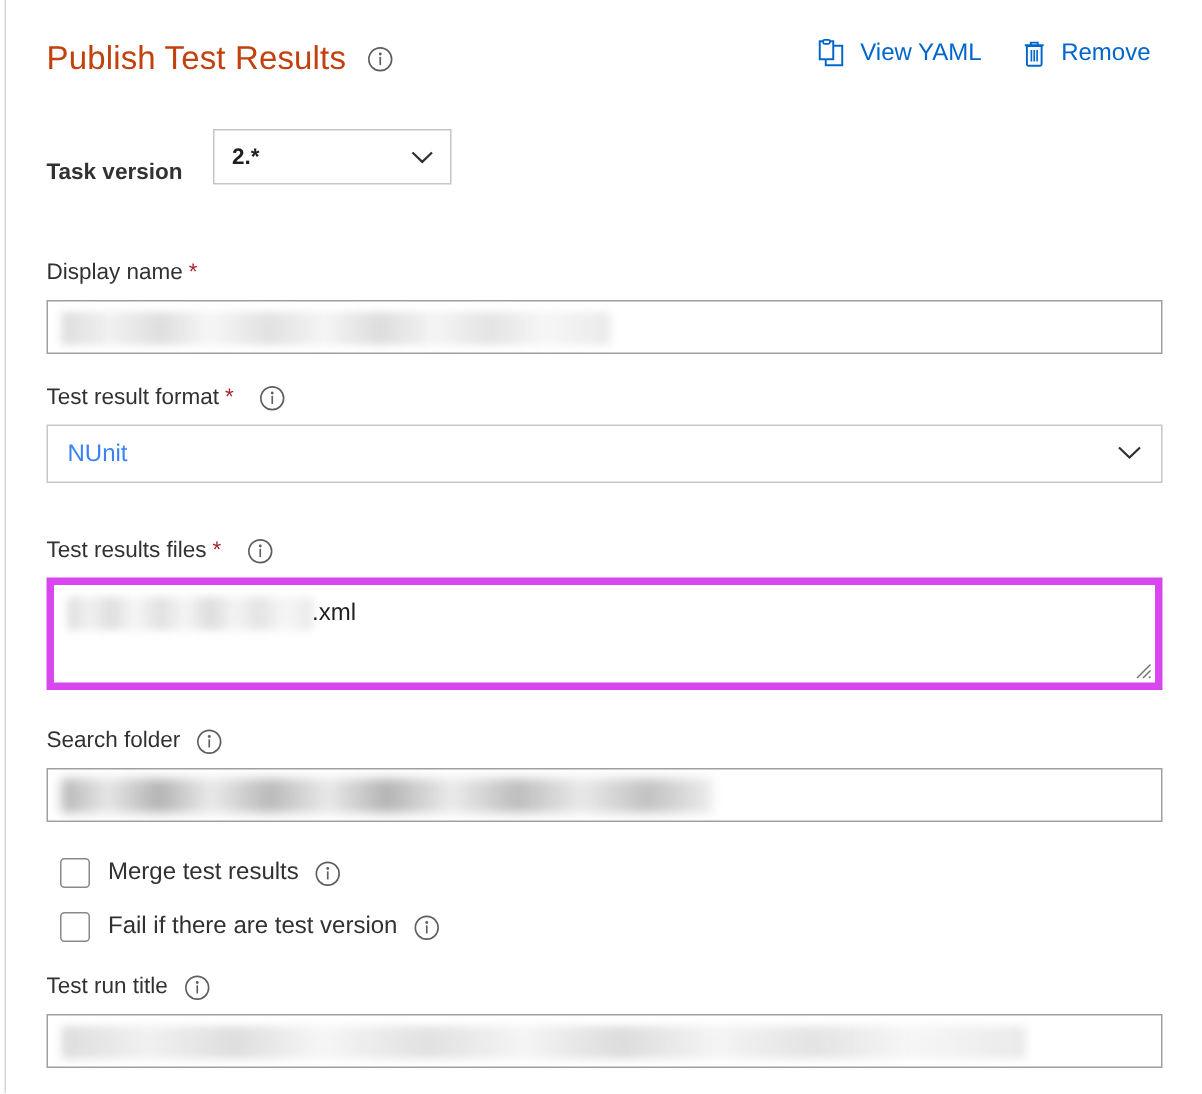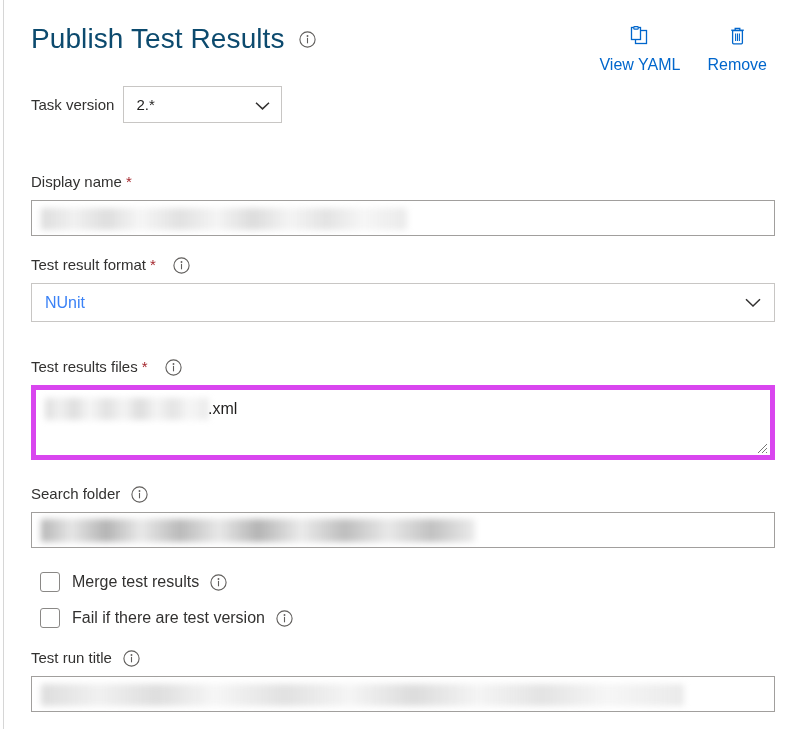--- a/index.html
+++ b/index.html
@@ -42,65 +42,65 @@
     height: 62px;
   }
   .title-wrap {
     position: absolute;
     left: 0;
     top: 26px;
     display: flex;
     align-items: center;
   }
   .title {
-    font-size: 28px;
+    font-size: 22px;
     font-weight: 400;
-    color: #0c4a6e;
+    color: #c2410c;
     letter-spacing: .1px;
     line-height: 26px;
   }
   .header-actions {
     position: absolute;
     right: 8px;
     top: 26px;
     display: flex;
     align-items: center;
     gap: 27px;
   }
   .action {
     display: flex;
     align-items: center;
     gap: 9px;
     color: #0066cc;
     font-size: 16px;
     cursor: pointer;
     line-height: 20px;
-    flex-direction: column;
   }
   .action svg { display: block; }
 
   
   .info-icon {
     display: inline-flex;
     align-items: center;
     justify-content: center;
     width: 17px;
     height: 17px;
     flex: 0 0 auto;
   }
   .info-icon svg { display: block; }
 
   
   .version-row {
     position: absolute;
     left: 31px;
     top: 86px;
     display: flex;
-    align-items: center;
-    gap: 9px;
+    align-items: flex-end;
+    gap: 20px;
+    font-weight: bold;
   }
   .version-label {
     font-size: 15px;
     color: #323130;
   }
   .version-select {
     width: 159px;
     height: 37px;
     box-sizing: border-box;
     border: 1px solid #c8c6c4;

